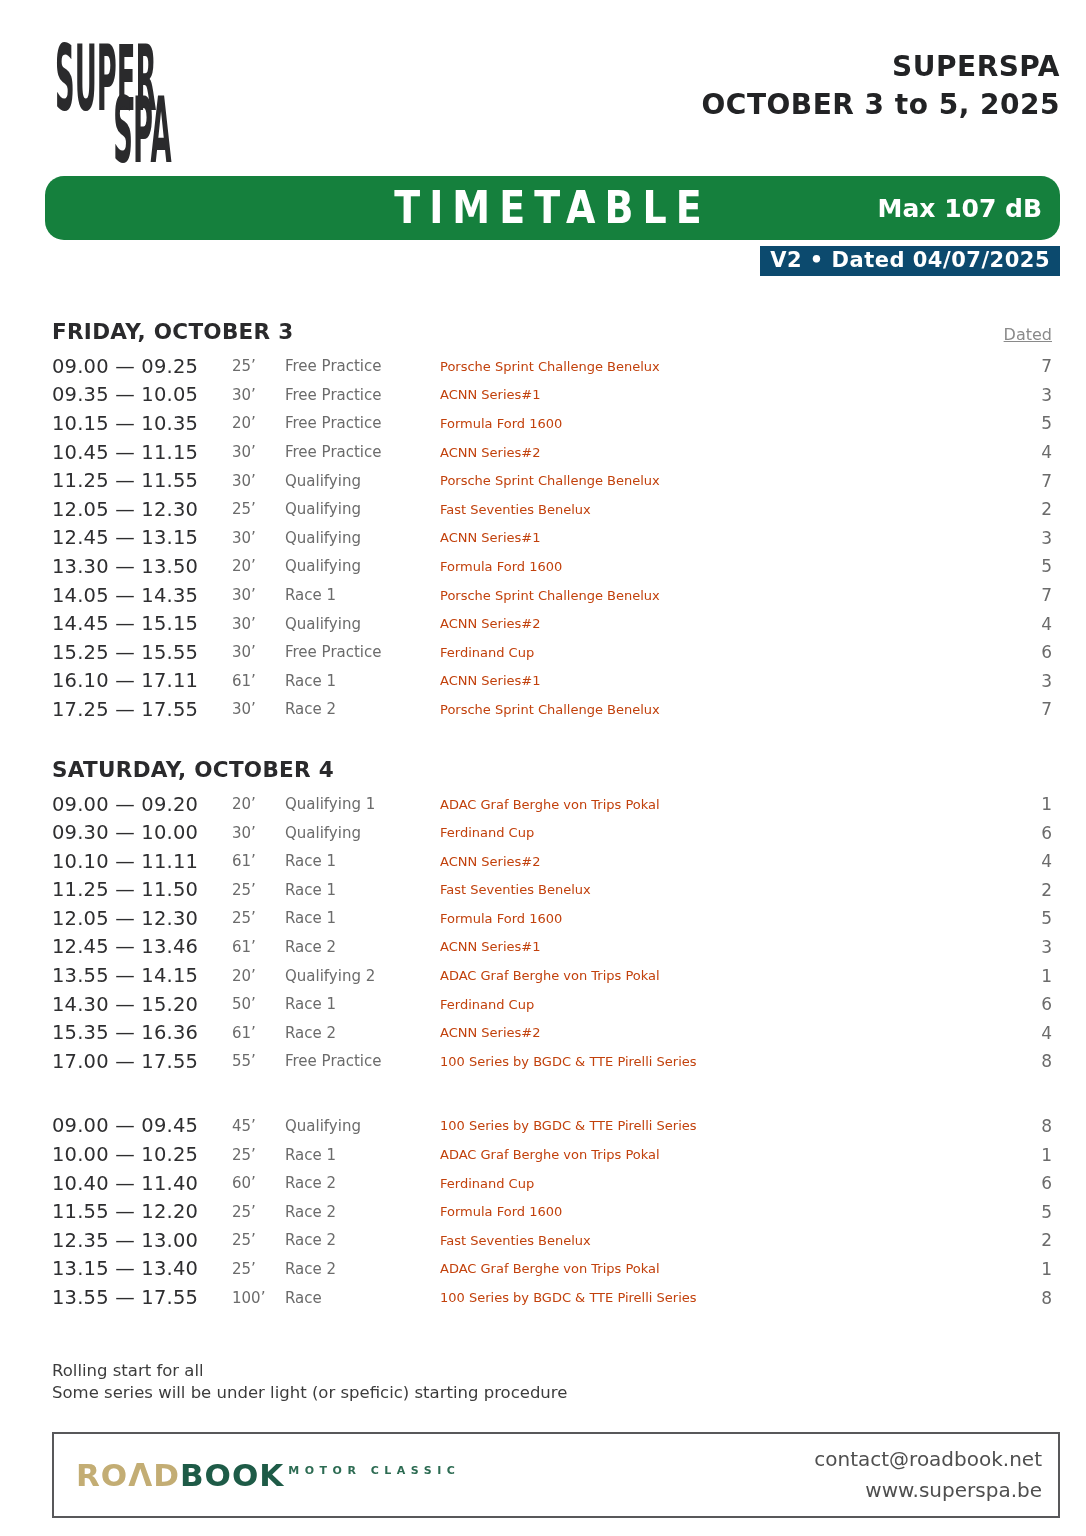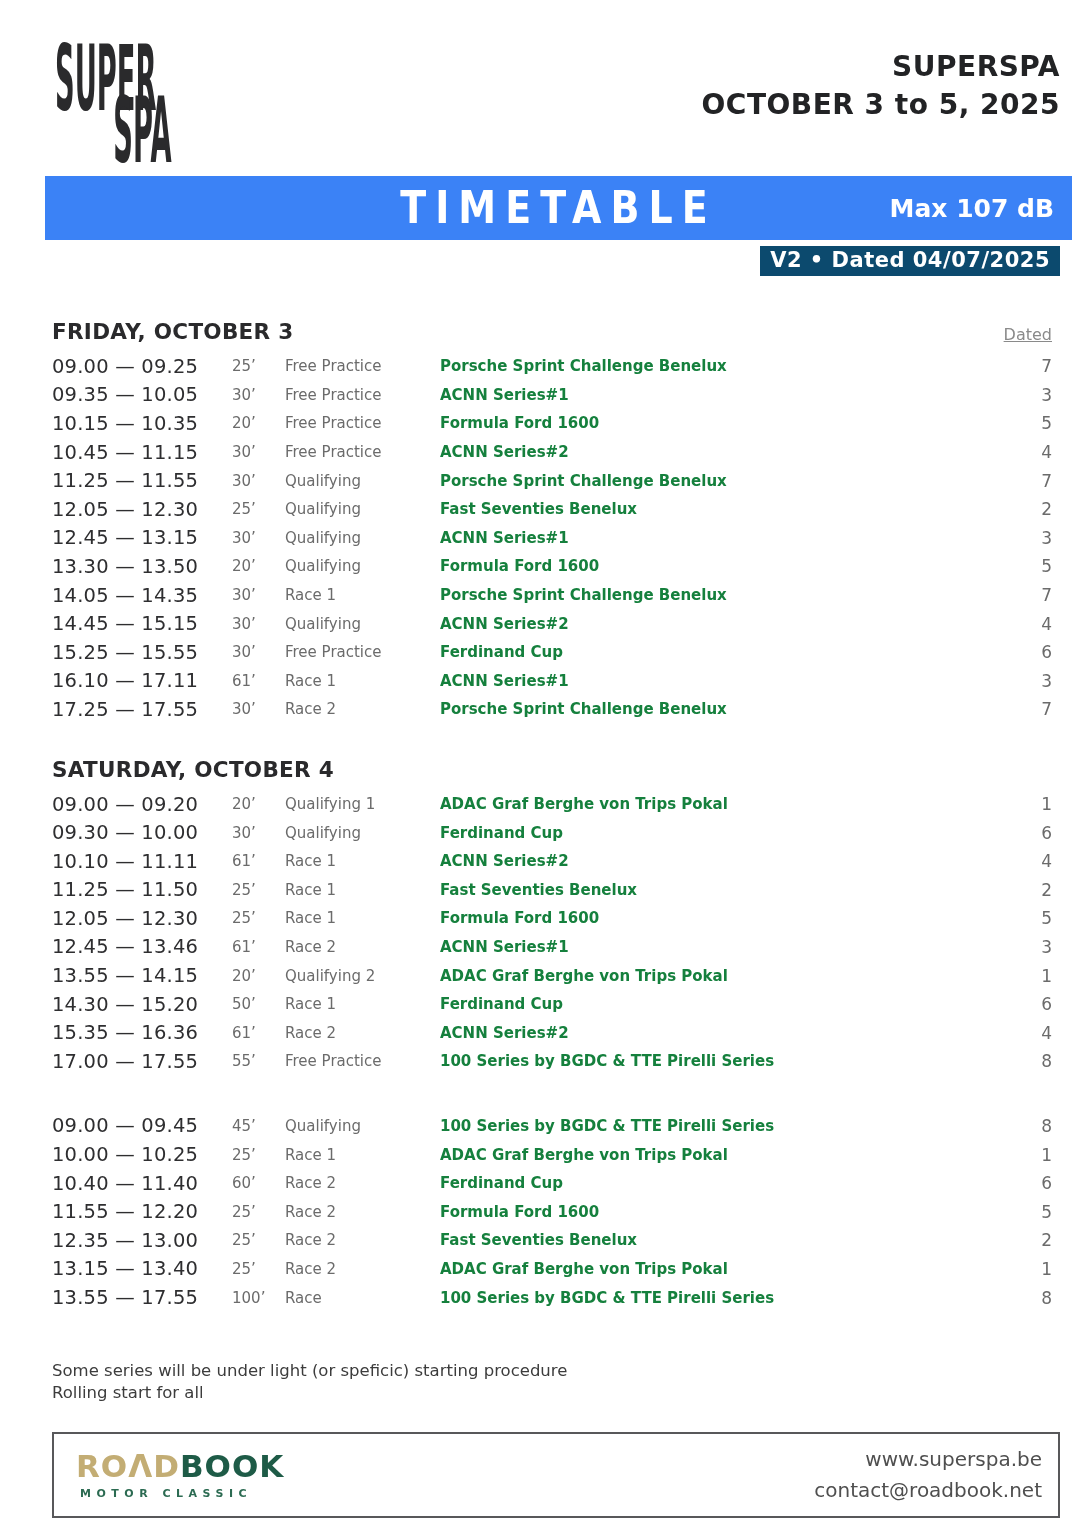--- a/index.html
+++ b/index.html
@@ -7,21 +7,21 @@
   html,body { background:#ffffff; }
   body { font-family:"DejaVu Sans","Liberation Sans",sans-serif; color:#2d2d2d; }
   .page { position:relative; width:1086px; height:1536px; background:#ffffff; overflow:hidden;margin-top:8px; }
 
   
   .logo-box { position:absolute; left:55px; top:30px; width:140px; height:140px; }
   .event-meta { position:absolute; right:26px; top:40px; text-align:right; }
   .event-title, .event-dates { font-size:28px; font-weight:bold; line-height:38px; color:#222325; letter-spacing:0.5px; }
 
   
-  .banner { position:absolute; left:45px; right:14px; top:168px; height:64px; background:#3b82f6; }
+  .banner { position:absolute; left:45px; right:26px; top:168px; height:64px; background:#15803d;border-radius:19px; }
   .banner-title { position:absolute; left:0; right:0; top:0; height:64px;
                   display:flex; align-items:center; justify-content:center;
                   color:#ffffff; font-weight:bold; font-size:38px; letter-spacing:9px;
                   transform:scaleY(1.15); }
   .banner-db { position:absolute; right:18px; top:0; height:64px; display:flex; align-items:center;
                color:#ffffff; font-weight:bold; font-size:25px; }
   .badge-row { position:absolute; right:26px; top:238px; }
   .badge { display:inline-block; background:#0c4a6e; color:#ffffff; font-weight:bold;
            font-size:21px; padding:2px 10px 4px 10px; letter-spacing:0.5px; }
 
@@ -30,32 +30,32 @@
   .day { margin-top:30px; }
   .day:first-child { margin-top:32px; }
   .day.sunday { margin-top:36px; }
   .day-header { display:flex; justify-content:space-between; align-items:flex-end; height:28px; margin-bottom:8px; }
   .day-title { font-size:21.5px; font-weight:bold; color:#2a2a2c; letter-spacing:0.3px; }
   .grid-col-label { font-size:16px; color:#8a8a8a; text-decoration:underline; }
   .row { display:grid; grid-template-columns:180px 53px 155px 1fr 60px; height:28.6px; align-items:center; }
   .cell-time   { font-size:19.5px; color:#2e2e30; letter-spacing:0.2px; }
   .cell-dur    { font-size:15px;   color:#6b6b6b; }
   .cell-session{ font-size:15px;   color:#6b6b6b; }
-  .cell-series { font-size:15px;   color:#15803d;font-weight:bold; }
+  .cell-series { font-size:13px;   color:#c2410c; }
   .cell-grid   { font-size:17px;   color:#6b6b6b; text-align:right; }
 
   
   .notes { position:absolute; left:52px; top:1352px; }
   .note-line { font-size:16.5px; color:#3c3c3c; line-height:22px; }
 
   
   .footer-box { position:absolute; left:52px; right:26px; top:1424px; height:86px;
                 border:2px solid #58585a; display:flex; justify-content:space-between; align-items:center;
                 padding:0 16px 0 22px; }
-  .rb-logo { display:flex; flex-direction:column; }
+  .rb-logo { display:flex; flex-direction:row; }
   .rb-word { font-size:31px; font-weight:bold; letter-spacing:1px; line-height:32px; }
   .rb-road { color:#c3ad74; }
   .rb-book { color:#1e5b47; }
   .rb-tagline { font-size:11px; font-weight:bold; color:#2c6b52; letter-spacing:5.5px; margin-top:5px; margin-left:4px; }
   .footer-contact { text-align:right; }
   .footer-contact div { font-size:20px; color:#4f4f4f; line-height:31px; }
 </style>
 </head>
 <body>
 
@@ -305,30 +305,30 @@
           <span class="cell-time">13.55 — 17.55</span>
           <span class="cell-dur">100’</span>
           <span class="cell-session">Race</span>
           <span class="cell-series">100 Series by BGDC &amp; TTE Pirelli Series</span>
           <span class="cell-grid">8</span>
         </div>
       </section>
     </main>
 
   <div class="notes">
+    <div class="note-line">Rolling start for all</div>
     <div class="note-line">Some series will be under light (or speficic) starting procedure</div>
-    <div class="note-line">Rolling start for all</div>
   </div>
 
   <footer class="footer-box">
     <div class="rb-logo">
       <div class="rb-word">
         <span class="rb-road">ROΛD</span><span class="rb-book">BOOK</span>
       </div>
       <div class="rb-tagline">MOTOR CLASSIC</div>
     </div>
     <div class="footer-contact">
+      <div>contact@roadbook.net</div>
       <div>www.superspa.be</div>
-      <div>contact@roadbook.net</div>
     </div>
   </footer>
 
 </div>
 
 </body></html>

